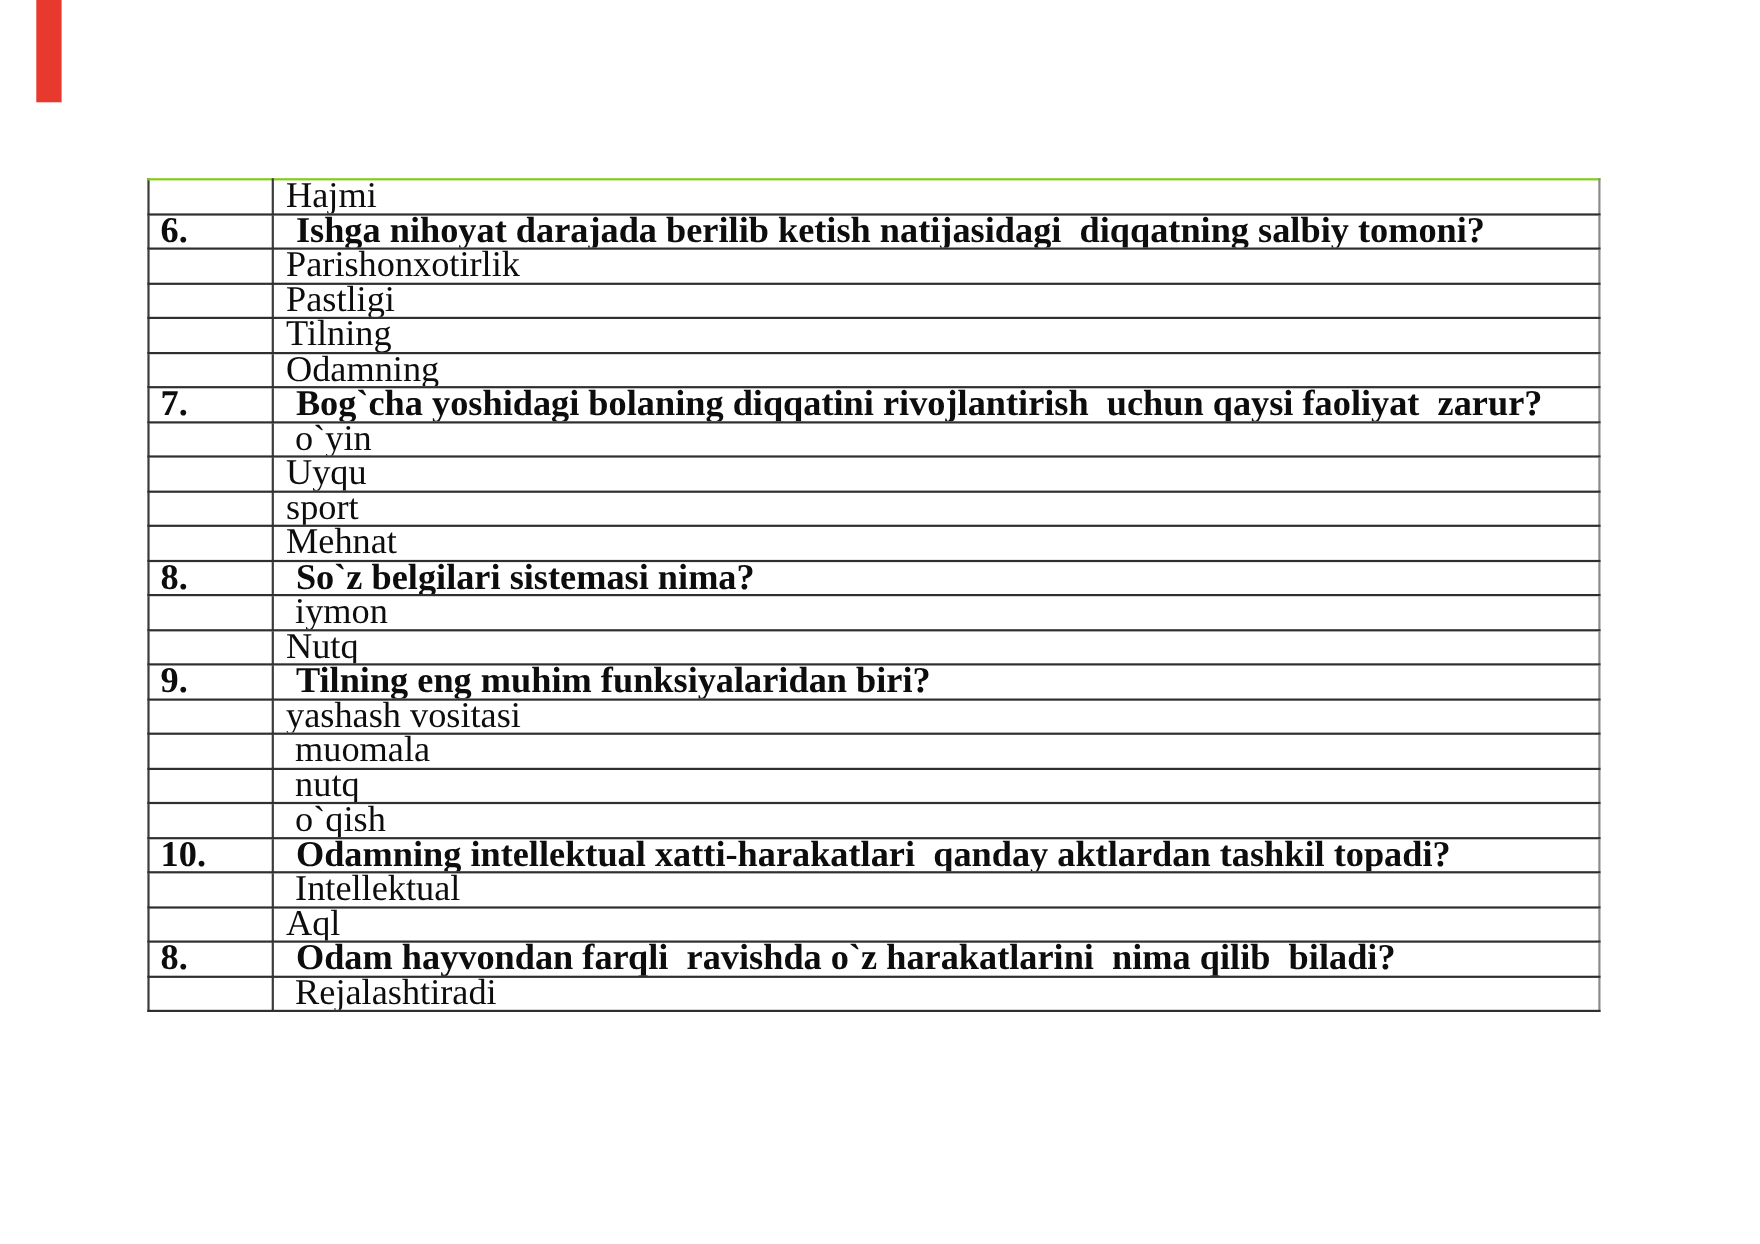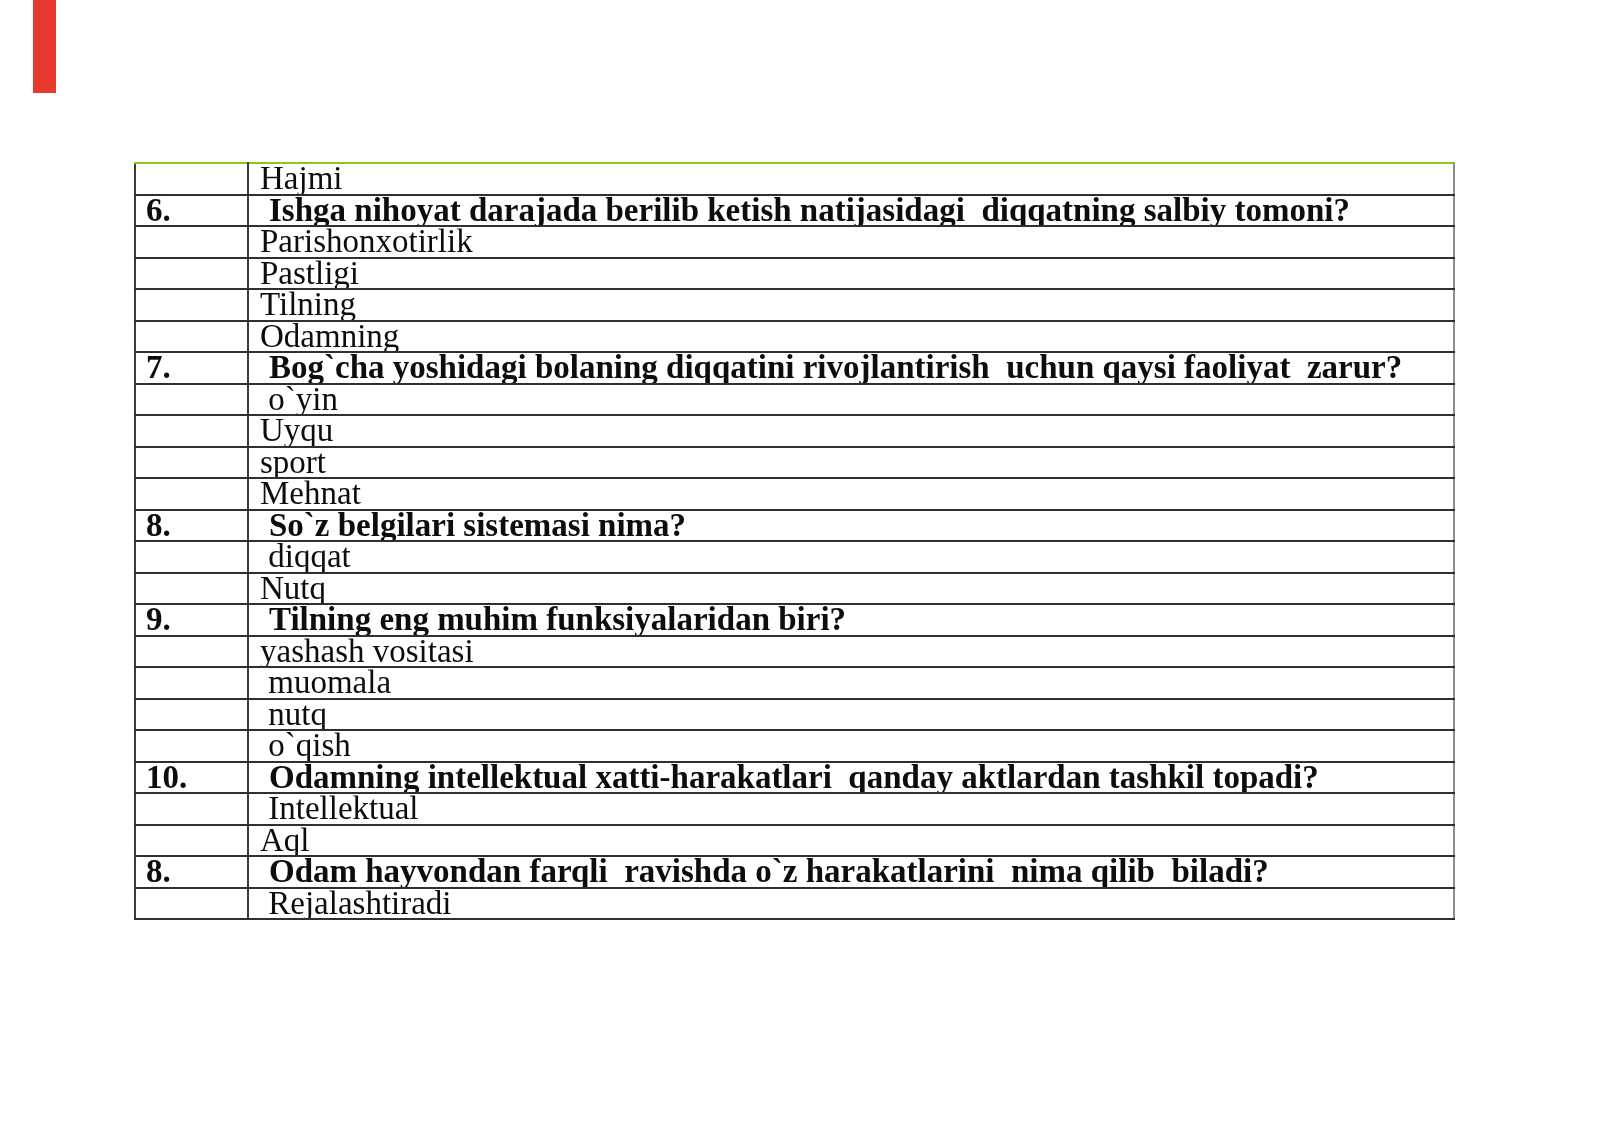--- a/index.html
+++ b/index.html
@@ -109,21 +109,21 @@
       <tr>
         <td class="c1"></td>
         <td class="c2">Mehnat</td>
       </tr>
       <tr class="q">
         <td class="c1">8.</td>
         <td class="c2">So`z belgilari sistemasi nima?</td>
       </tr>
       <tr>
         <td class="c1"></td>
-        <td class="c2"> diqqat</td>
+        <td class="c2"> iymon</td>
       </tr>
       <tr>
         <td class="c1"></td>
         <td class="c2">Nutq</td>
       </tr>
       <tr class="q">
         <td class="c1">9.</td>
         <td class="c2">Tilning eng muhim funksiyalaridan biri?</td>
       </tr>
       <tr>

